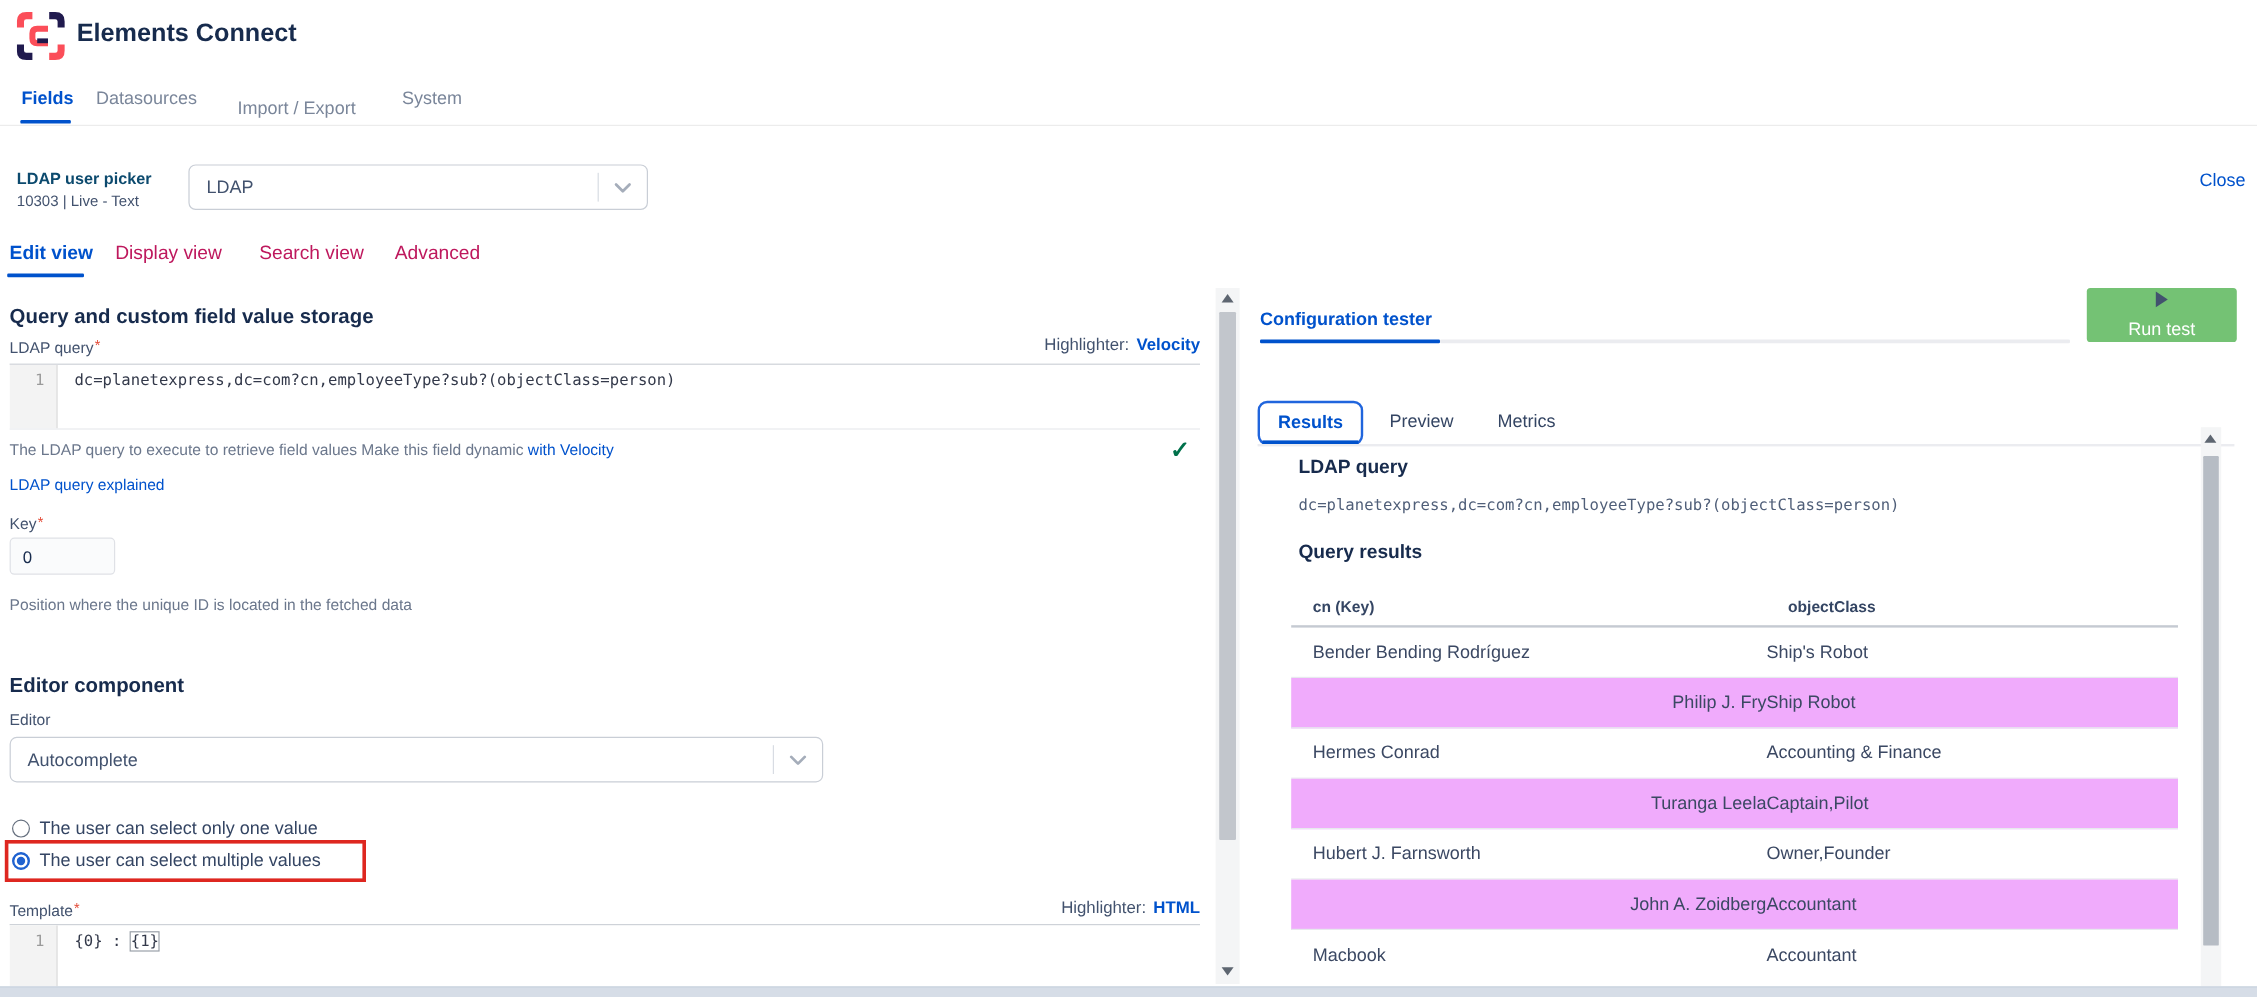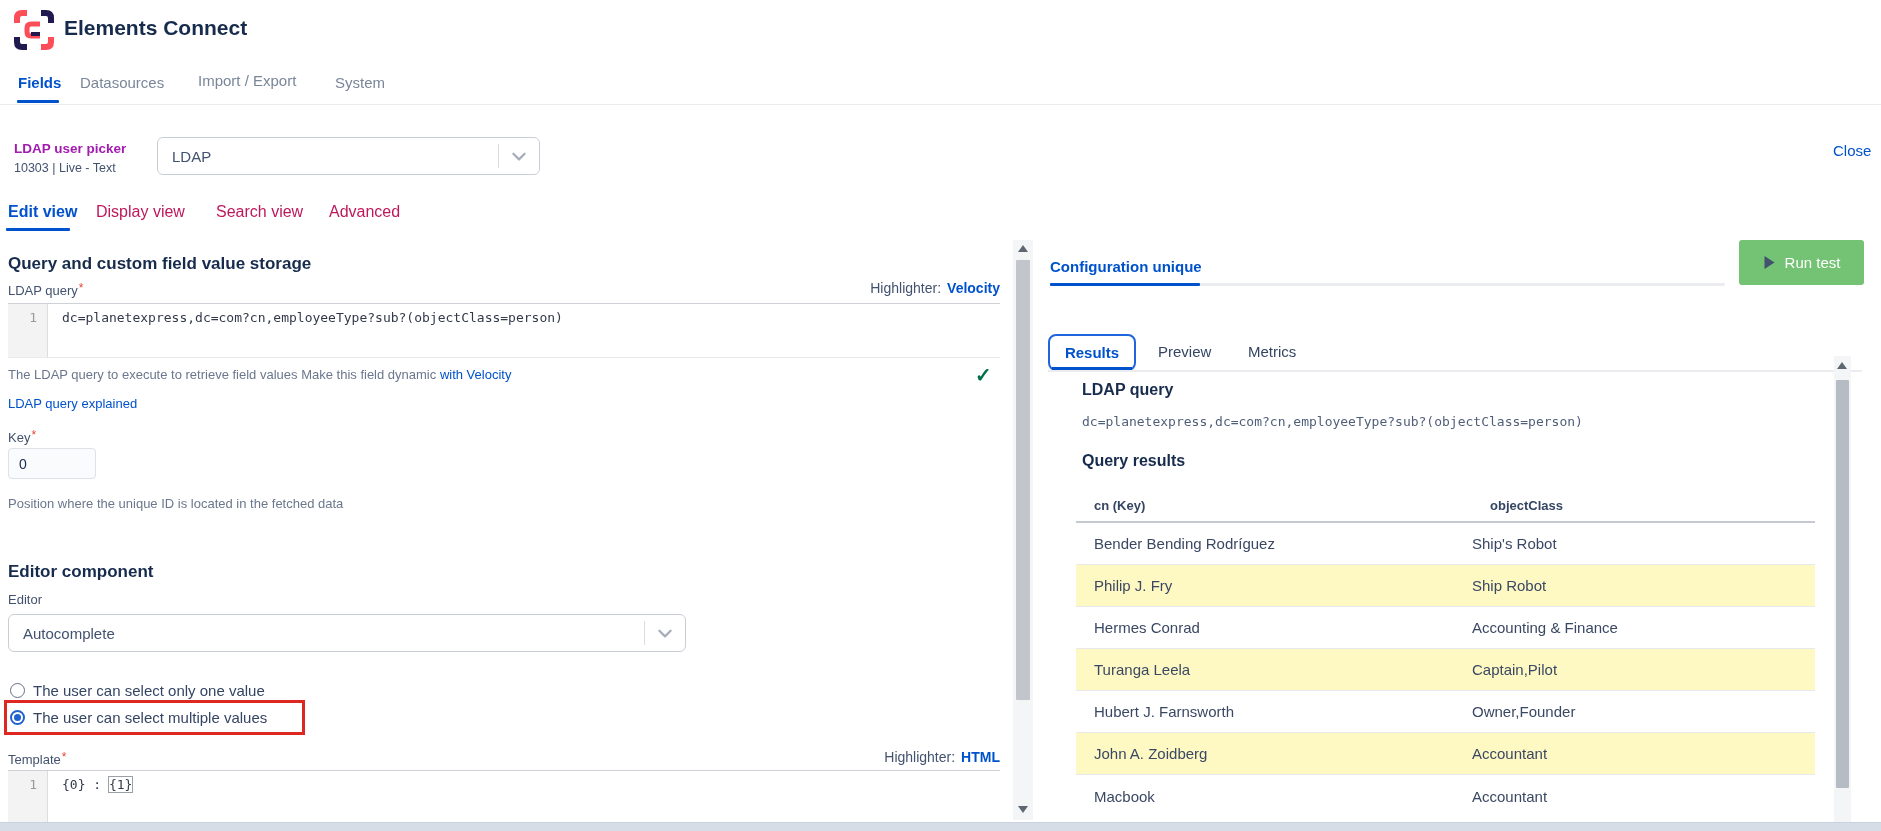--- a/index.html
+++ b/index.html
@@ -10,21 +10,21 @@
     color:#172b4d;
   }
   .abs{position:absolute;}
   
   .app-title{font-size:21px;font-weight:700;color:#172b4d;}
   .nav-item{font-size:15px;color:#7a869a;cursor:pointer;}
   .nav-item.active{color:#0052cc;font-weight:600;}
   .nav-underline{background:#0052cc;height:3px;border-radius:1px;}
   .hdr-divider{height:1px;background:#ececec;width:1881px;}
   
-  .field-name{font-size:13.5px;font-weight:700;color:#a21caf;}
+  .field-name{font-size:13.5px;font-weight:700;color:#0c4a6e;}
   .field-meta{font-size:12.5px;color:#42526e;margin-top:5px;}
   .select{
     border:1px solid #c9ced6;border-radius:6px;background:#fff;
     display:flex;align-items:center;box-sizing:border-box;cursor:pointer;
   }
   .select .sel-text{font-size:15px;color:#42526e;padding-left:14px;flex:1;}
   .select .sel-div{width:1px;align-self:stretch;background:#d8dce3;margin:6px 0;}
   .select .sel-chev{width:40px;display:flex;align-items:center;justify-content:center;}
   .link{color:#0052cc;cursor:pointer;text-decoration:none;}
   .close-link{font-size:15px;}
@@ -83,21 +83,21 @@
   .rtab{font-size:15px;color:#344563;cursor:pointer;}
   .rtab-box{
     border:2px solid #2065dd;border-radius:8px;box-sizing:border-box;
     display:flex;align-items:center;justify-content:center;
     font-size:15px;color:#0052cc;font-weight:600;background:#fff;cursor:pointer;
   }
   .rp-h{font-size:16px;font-weight:600;color:#172b4d;}
   .rp-mono{font-family:"DejaVu Sans Mono", monospace;font-size:13px;color:#505f79;}
   .tbl-head{font-size:13px;font-weight:600;color:#344563;}
   .tbl-row{display:flex;align-items:center;border-bottom:1px solid #e7e9ed;box-sizing:border-box;}
-  .tbl-row.zebra{background:#fef9c3;}
+  .tbl-row.zebra{background:#f0abfc;text-align:right;}
   .tbl-cell{font-size:15px;color:#3b4863;}
   .cell-0{padding-left:18px;width:396px;box-sizing:border-box;flex:none;}
   .bottom-bar{background:#d6dde7;border-top:1px solid #c9d2de;box-sizing:border-box;}
 </style>
 </head>
 <body>
 
 <div class="abs" style="left:14px;top:10px;width:40px;height:40px;">
   <svg width="40" height="40" viewBox="0 0 40 40">
     <path d="M3,13 V8 Q3,3 8,3 H13" fill="none" stroke="#fb4e59" stroke-width="6"></path>
@@ -105,21 +105,21 @@
     <path d="M3,27 V32 Q3,37 8,37 H13" fill="none" stroke="#201a4e" stroke-width="6"></path>
     <path d="M27,37 H32 Q37,37 37,32 V27" fill="none" stroke="#fb4e59" stroke-width="6"></path>
     <path d="M26,14 H17 Q13,14 13,18 V22 Q13,26 17,26 H26" fill="none" stroke="#fb4e59" stroke-width="5"></path>
     <rect x="17" y="22" width="9" height="4" fill="#201a4e"></rect>
   </svg>
 </div>
 <div class="abs app-title" style="left:64px;top:16px;">Elements Connect</div>
 
 <span class="abs nav-item active" style="left:18px;top:74px;">Fields</span>
 <span class="abs nav-item" style="left:80px;top:74px;">Datasources</span>
-<span class="abs nav-item" style="left:198px;top:72px;">Import / Export</span>
+<span class="abs nav-item" style="left:198px;top:82px;">Import / Export</span>
 <span class="abs nav-item" style="left:335px;top:74px;">System</span>
 <div class="abs nav-underline" style="left:17px;top:100px;width:42px;"></div>
 <div class="abs hdr-divider" style="left:0;top:104px;"></div>
 
 <div class="abs" style="left:14px;top:141px;">
   <div class="field-name">LDAP user picker</div>
   <div class="field-meta">10303 | Live - Text</div>
 </div>
 <div class="abs select" style="left:157px;top:137px;width:383px;height:38px;">
   <span class="sel-text">LDAP</span>
@@ -203,25 +203,25 @@
   <div class="gutter">1</div>
   <div class="code-line"><span>{0} : </span><span class="match-box">{1}</span></div>
 </div>
 
 <div class="abs sb-track" style="left:1013px;top:240px;width:20px;height:580px;">
   <div class="arr arr-up abs" style="left:5px;top:5px;"></div>
   <div class="sb-thumb abs" style="left:3px;top:20px;width:14px;height:440px;"></div>
   <div class="arr arr-dn abs" style="left:5px;top:566px;"></div>
 </div>
 
-<div class="abs tester-title" style="left:1050px;top:258px;">Configuration unique</div>
+<div class="abs tester-title" style="left:1050px;top:258px;">Configuration tester</div>
 <div class="abs" style="left:1050px;top:283px;width:150px;height:3px;background:#0052cc;border-radius:1px;"></div>
 <div class="abs" style="left:1200px;top:283px;width:525px;height:3px;background:#ebecf0;border-radius:1px;"></div>
 
-<button class="abs run-btn" style="left:1739px;top:240px;width:125px;height:45px;">
+<button class="abs run-btn" style="left:1739px;top:240px;width:125px;height:45px;flex-direction:column;">
   <svg width="13" height="15" viewBox="0 0 13 15">
       <path d="M1.5 1 L11.5 7.5 L1.5 14 Z" fill="#42526e"></path>
     </svg>
   <span>Run test</span>
 </button>
 
 <div class="abs rtab-box" style="left:1048px;top:334px;width:88px;height:37px;">Results</div>
 <div class="abs" style="left:1052px;top:367px;width:80px;height:4px;background:#0052cc;"></div>
 <span class="abs rtab" style="left:1158px;top:343px;">Preview</span>
 <span class="abs rtab" style="left:1248px;top:343px;">Metrics</span>

